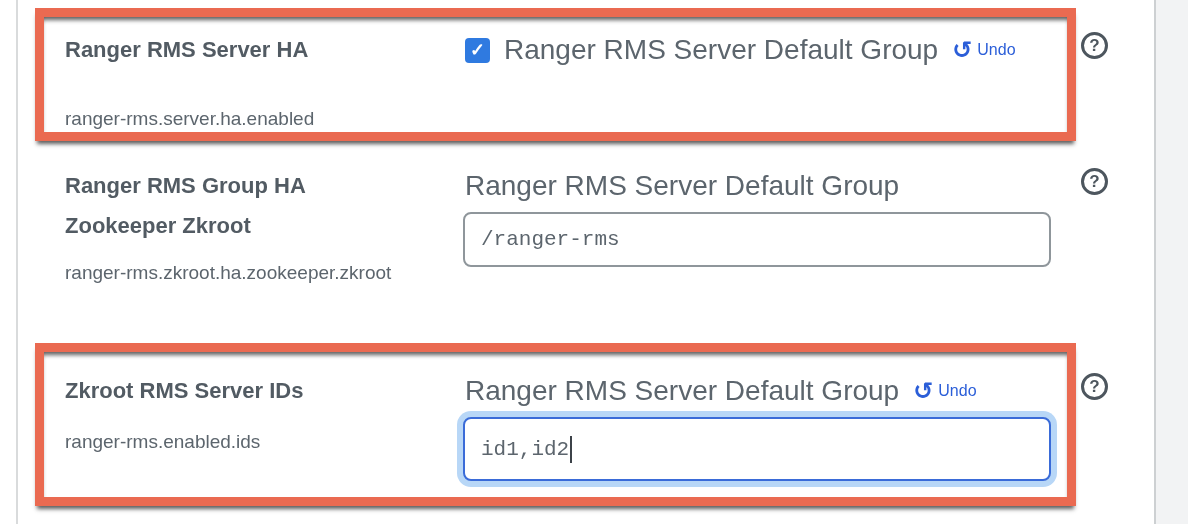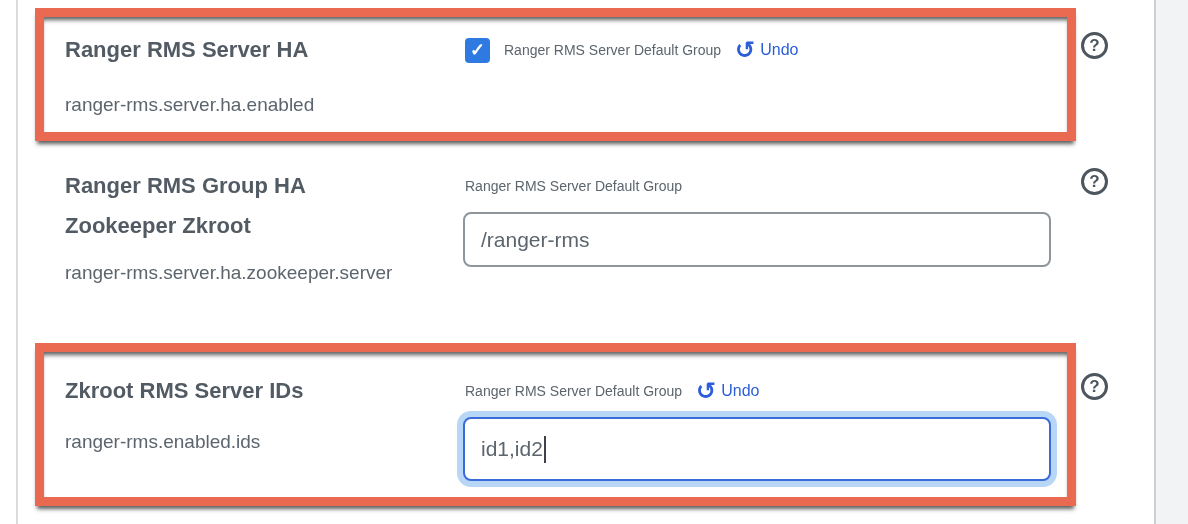--- a/index.html
+++ b/index.html
@@ -14,41 +14,41 @@
   .right-gutter { position: absolute; left: 1154px; top: 0; right: 0; height: 100%;
                   background: #f2f3f4; border-left: 2px solid #cdd0d2; }
 
   
   .cfg-title { position: absolute; left: 65px; width: 340px; font-size: 22px;
                font-weight: bold; color: var(--text-dark, #525b63); line-height: 40px; }
   .prop-name { position: absolute; left: 65px; width: 330px; font-size: 19px;
                color: var(--text-mid, #5c656d); line-height: 37px; overflow-wrap: break-word; }
   .ctrl-line { position: absolute; left: 465px; display: flex; align-items: center;
                gap: 14px; min-height: 40px; }
-  .group-label { font-size: 14px; color: var(--text-mid, #5c656d); line-height: 40px;
+  .group-label { font-size: 28px; color: var(--text-mid, #5c656d); line-height: 40px;
                  white-space: nowrap; }
 
   
   .checkbox { width: 25px; height: 25px; border-radius: 4px;
               background: var(--checkbox-blue, #2f7ae0);
               display: flex; align-items: center; justify-content: center;
               color: #fff; font-size: 18px; font-weight: bold; cursor: pointer; }
 
   
   .undo { display: flex; align-items: center; gap: 5px; cursor: pointer;
           color: var(--link-blue, #2b5ed8); text-decoration: none; }
   .undo-glyph { font-family: "DejaVu Sans", sans-serif; font-size: 24px; line-height: 24px;
                 font-weight: bold; }
   .undo-text { font-size: 16px; line-height: 26px; }
 
   
   .text-input { position: absolute; left: 463px; width: 588px; height: 55px;
                 border: 2px solid #8f969b; border-radius: 8px; background: #fff;
                 display: flex; align-items: center; padding-left: 16px;
-                font-size: 21px; color: #5c656d; cursor: text; }
+                font-size: 21px; color: #5c656d; cursor: text; font-family: Liberation Mono, monospace; }
   .text-input.focused { border: 2px solid var(--focus-border, #3a6bd8);
                         box-shadow: 0 0 0 6px var(--focus-glow, #b8d7f7); height: 64px; }
   .caret { display: inline-block; width: 2px; height: 27px; background: #3c4248;
            margin-left: 1px; }
 
   
   .help-icon { position: absolute; left: 1081px; width: 27px; height: 27px;
                border: 3px solid #4d565e; border-radius: 50%; color: #4d565e;
                display: flex; align-items: center; justify-content: center;
                font-size: 17px; font-weight: bold; cursor: pointer; background: #fff; }
@@ -65,41 +65,41 @@
 </head>
 <body>
 
 <div class="page">
 
   <div class="left-edge"></div>
   <div class="right-gutter"></div>
 
   <div>
     <div class="cfg-title" style="top:30px">Ranger RMS Server HA</div>
-    <div class="prop-name" style="top:86px">ranger-rms.server.ha.enabled</div>
+    <div class="prop-name" style="top:100px">ranger-rms.server.ha.enabled</div>
 
     <div class="ctrl-line" style="top:30px">
       <span class="checkbox">
         <span>✓</span>
       </span>
       <span class="group-label">Ranger RMS Server Default Group</span>
       <a class="undo">
         <span class="undo-glyph">↺</span>
         <span class="undo-text">Undo</span>
       </a>
     </div>
 
     <div class="help-icon" style="top:32px">
       <span>?</span>
     </div>
   </div>
 
   <div>
     <div class="cfg-title" style="top:166px; width:330px">Ranger RMS Group HA Zookeeper Zkroot</div>
-    <div class="prop-name" style="top:254px">ranger-rms.server.ha.zookeeper.server</div>
+    <div class="prop-name" style="top:254px">ranger-rms.zkroot.ha.zookeeper.zkroot</div>
 
     <div class="ctrl-line" style="top:166px">
       <span class="group-label">Ranger RMS Server Default Group</span>
     </div>
 
     <div class="text-input" style="top:212px" role="textbox">
       <span>/ranger-rms</span>
     </div>
 
     <div class="help-icon" style="top:168px">

